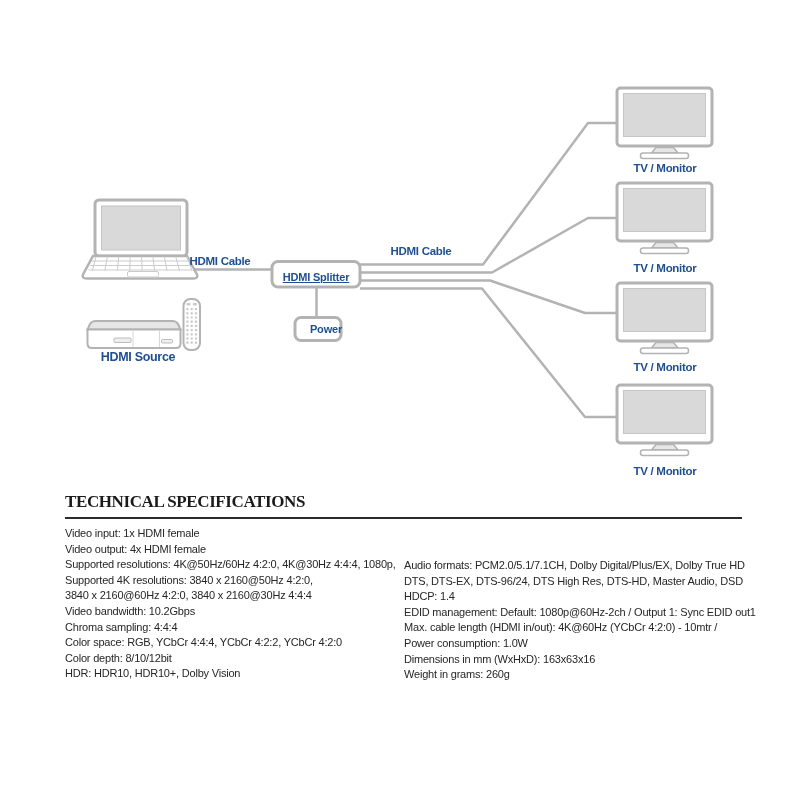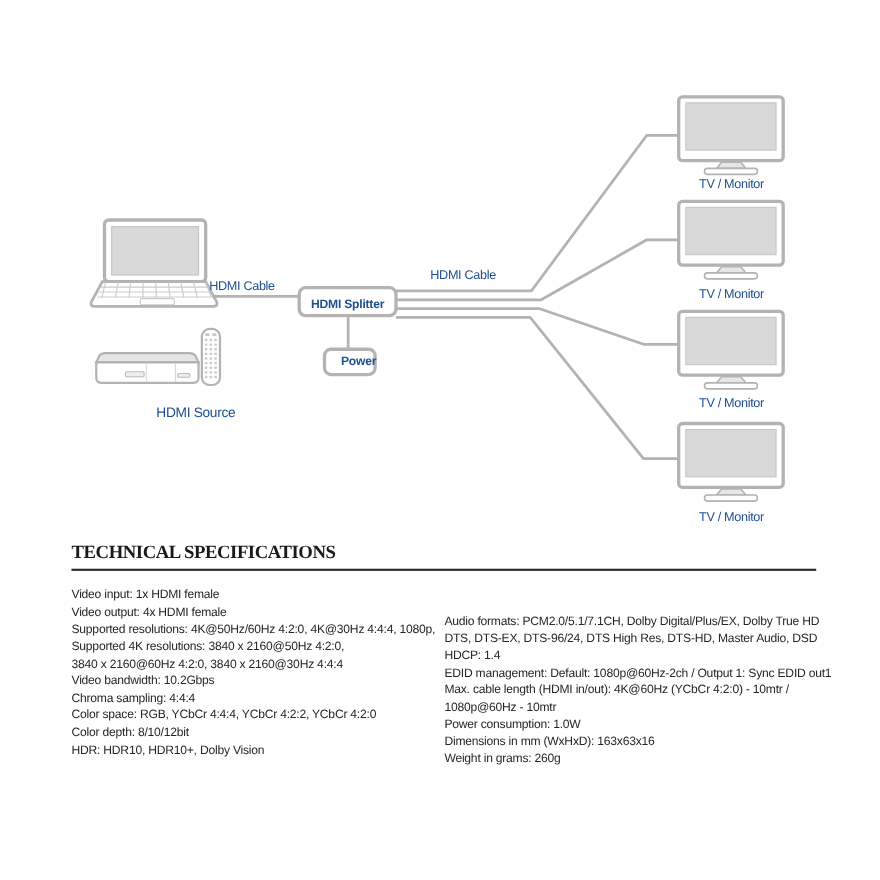--- a/index.html
+++ b/index.html
@@ -2,36 +2,36 @@
 <html><head>
 <meta charset="utf-8">
 <style>
   html,body{margin:0;padding:0;background:#fff;}
   .canvas{
     position:relative;width:800px;height:800px;background:#ffffff;overflow:hidden;
     font-family:"Liberation Sans",sans-serif;
   }
   .diagram-svg{position:absolute;left:0;top:0;}
   .dlabel{
-    position:absolute;color:#1e4f91;font-weight:normal;font-size:11.5px;
+    position:absolute;color:#1e4f91;font-weight:bold;font-size:11.5px;
     letter-spacing:-0.3px;white-space:nowrap;transform:translateX(-50%);
   }
   .boxlabel{
     position:absolute;color:#1e4f91;font-weight:bold;font-size:11px;
     letter-spacing:-0.2px;display:flex;align-items:center;justify-content:center;
     text-align:center;
   }
   .src-label{font-size:12.5px;}
   .specs{position:absolute;left:65px;top:492px;width:677px;}
   .specs-title{
     margin:0;font-size:17px;font-weight:bold;color:#1a1a1a;letter-spacing:-0.4px;
     font-family:Liberation Serif, serif;
   }
   .rule{border:none;border-top:2px solid #2b2b2b;margin:5px 0 7px 0;}
-  .cols{display:flex;align-items:center;}
+  .cols{display:flex;}
   .col-left{width:339px;flex:0 0 339px;}
   .col-right{flex:1;margin-top:32px;}
   .spec-line{
     font-size:11px;line-height:15.6px;color:#262626;letter-spacing:-0.2px;
     white-space:nowrap;
   }
 </style>
 </head>
 <body>
 
@@ -139,25 +139,25 @@
     <g>
       <rect x="617" y="385" width="95" height="58" rx="3.5" fill="#ffffff" stroke="#b3b3b3" stroke-width="3"></rect>
       <rect x="623.5" y="390.5" width="82" height="43" fill="#d9d9d9" stroke="#c6c6c6" stroke-width="1"></rect>
       <path d="M656 444.5 L673.5 444.5 L678 450 L651.5 450 Z" fill="#e6e6e6" stroke="#b3b3b3" stroke-width="1.5"></path>
       <rect x="640.5" y="450" width="48" height="5.5" rx="2.5" fill="#ffffff" stroke="#b3b3b3" stroke-width="1.5"></rect>
     </g>
   </svg>
 
   <div class="dlabel" style="left:220px;top:255px;">HDMI Cable</div>
 
-  <div class="boxlabel" style="left:272px;top:261px;width:88px;height:32px;">HDMI Splitter</div>
+  <div class="boxlabel" style="left:272px;top:261px;width:88px;height:32px;text-decoration:underline;">HDMI Splitter</div>
 
   <div class="boxlabel" style="left:295px;top:317px;width:62px;height:24px;">Power</div>
 
-  <div class="dlabel src-label" style="left:138px;top:368px;margin-left:40px;">HDMI Source</div>
+  <div class="dlabel src-label" style="left:138px;top:350px;">HDMI Source</div>
 
   <div class="dlabel" style="left:421px;top:245px;">HDMI Cable</div>
 
   <div class="dlabel" style="left:665px;top:162px;">TV / Monitor</div>
   <div class="dlabel" style="left:665px;top:262px;">TV / Monitor</div>
   <div class="dlabel" style="left:665px;top:361px;">TV / Monitor</div>
   <div class="dlabel" style="left:665px;top:465px;">TV / Monitor</div>
 
   <div class="specs">
     <h2 class="specs-title">TECHNICAL SPECIFICATIONS</h2>
@@ -174,21 +174,20 @@
         <div class="spec-line">Color space: RGB, YCbCr 4:4:4, YCbCr 4:2:2, YCbCr 4:2:0</div>
         <div class="spec-line">Color depth: 8/10/12bit</div>
         <div class="spec-line">HDR: HDR10, HDR10+, Dolby Vision</div>
       </div>
       <div class="col-right">
         <div class="spec-line">Audio formats: PCM2.0/5.1/7.1CH, Dolby Digital/Plus/EX, Dolby True HD</div>
         <div class="spec-line">DTS, DTS-EX, DTS-96/24, DTS High Res, DTS-HD, Master Audio, DSD</div>
         <div class="spec-line">HDCP: 1.4</div>
         <div class="spec-line">EDID management: Default: 1080p@60Hz-2ch / Output 1: Sync EDID out1</div>
         <div class="spec-line">Max. cable length (HDMI in/out): 4K@60Hz (YCbCr 4:2:0) - 10mtr /</div>
-        <div class="spec-line">1080p@60Hz - 10mtr</div>
         <div class="spec-line">Power consumption: 1.0W</div>
         <div class="spec-line">Dimensions in mm (WxHxD): 163x63x16</div>
         <div class="spec-line">Weight in grams: 260g</div>
       </div>
     </div>
   </div>
 
 </div>
 
 </body></html>

